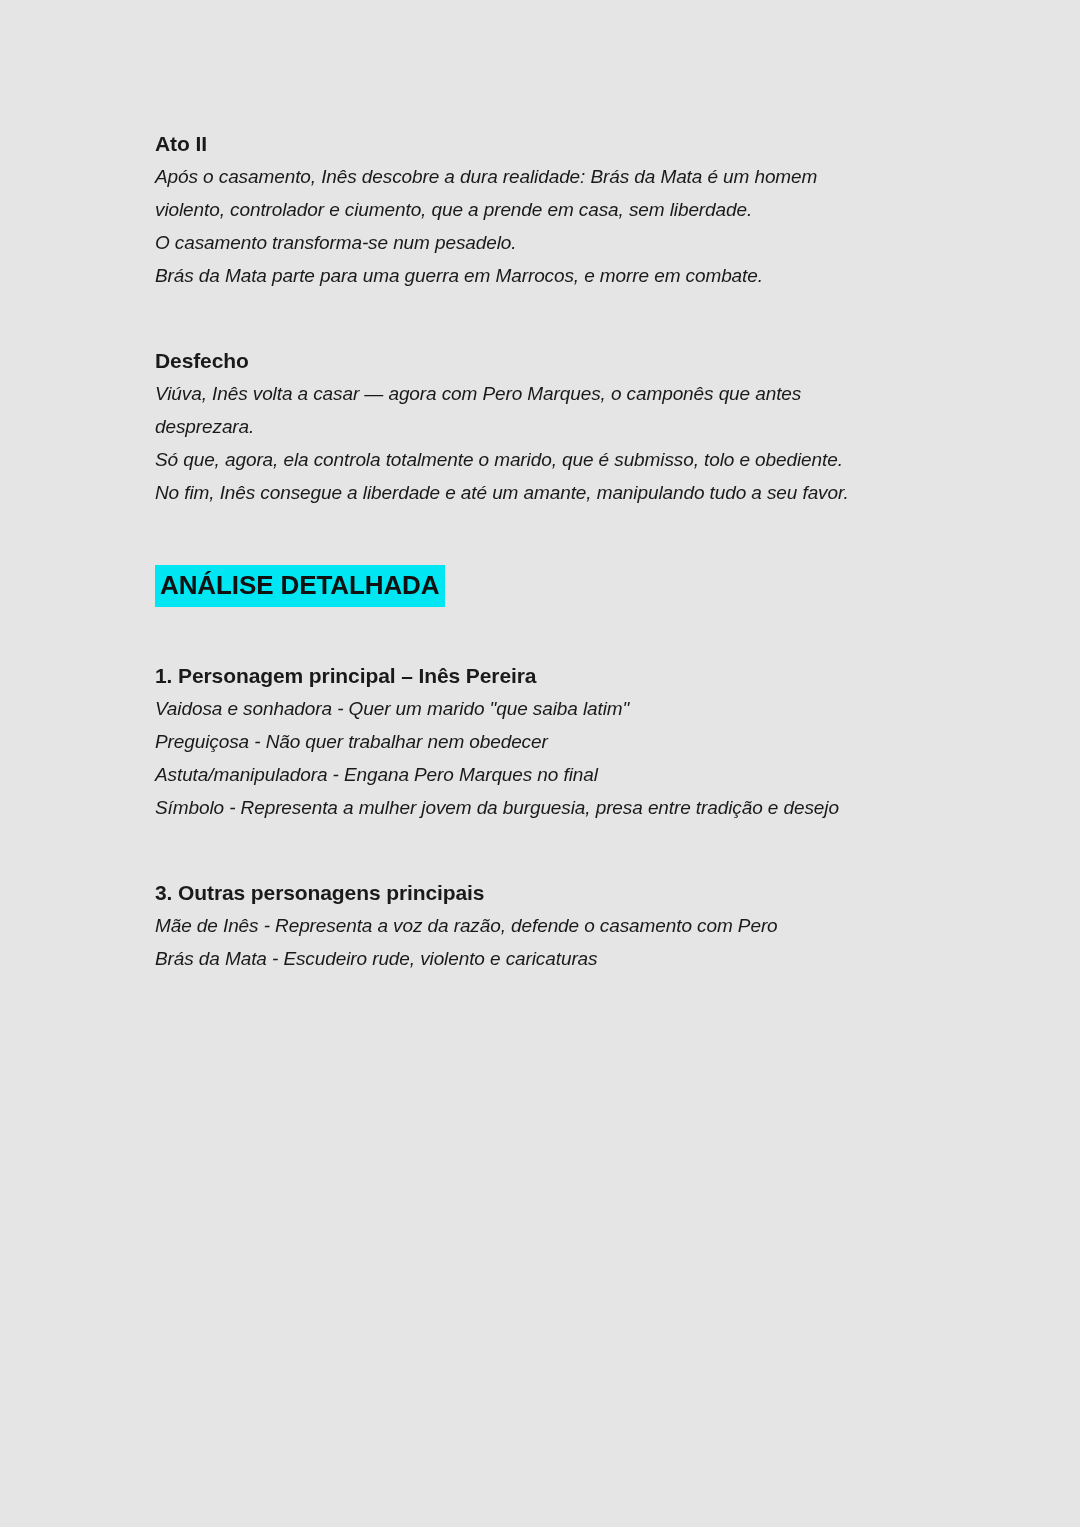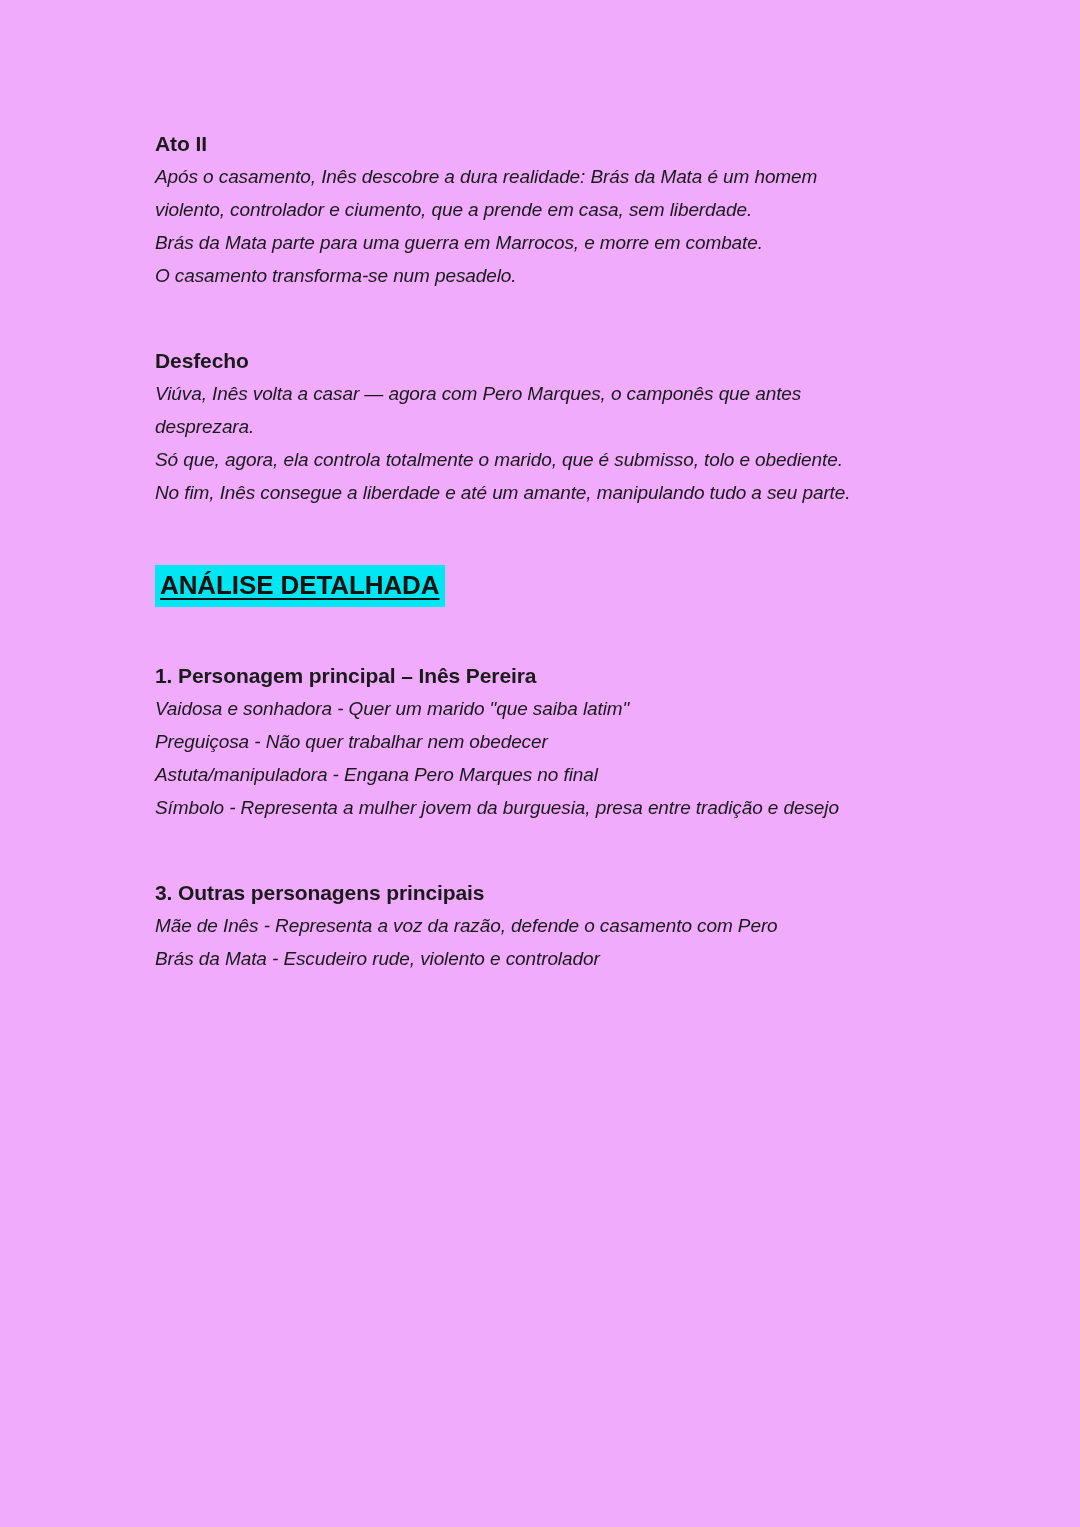--- a/index.html
+++ b/index.html
@@ -14,21 +14,21 @@
   }
   .page {
     box-sizing: border-box;
     width: 1080px;
     height: 1527px;
     padding: 127px 140px 0 155px;
     font-family: "Liberation Sans", sans-serif;
     font-size: 19px;
     letter-spacing: -0.1px;
     color: #1a1a1a;
-    background: #f0abfc;
+    background: #e5e5e5;
   }
   .page p, .page h1, .page h2 {
     margin: 0;
   }
   .heading {
     font-size: 21px;
     font-weight: 700;
     line-height: 33px;
     margin-bottom: 14px;
   }
@@ -45,47 +45,46 @@
     line-height: 40px;
     margin-bottom: 17px;
   }
   .main-heading .highlight {
     display: inline-block;
     background: #00e6f2;
     font-size: 26px;
     font-weight: 700;
     line-height: 36px;
     padding: 2px 6px 4px 5px;
-    text-decoration: underline;
     text-decoration-thickness: 2px;
     text-underline-offset: 4px;
     color: #111111;
   }
 </style>
 </head>
 <body>
 
 <div class="page">
 
   <section>
     <h2 class="heading">Ato II</h2>
     <p class="para">Após o casamento, Inês descobre a dura realidade: Brás da Mata é um homem
 violento, controlador e ciumento, que a prende em casa, sem liberdade.</p>
+    <p class="para">O casamento transforma-se num pesadelo.</p>
     <p class="para">Brás da Mata parte para uma guerra em Marrocos, e morre em combate.</p>
-    <p class="para">O casamento transforma-se num pesadelo.</p>
   </section>
 
   <div class="blank-line"></div>
 
   <section>
     <h2 class="heading">Desfecho</h2>
     <p class="para">Viúva, Inês volta a casar — agora com Pero Marques, o camponês que antes
 desprezara.</p>
     <p class="para">Só que, agora, ela controla totalmente o marido, que é submisso, tolo e obediente.</p>
-    <p class="para">No fim, Inês consegue a liberdade e até um amante, manipulando tudo a seu parte.</p>
+    <p class="para">No fim, Inês consegue a liberdade e até um amante, manipulando tudo a seu favor.</p>
   </section>
 
   <div class="blank-line"></div>
 
   <section>
     <h1 class="main-heading"><span class="highlight">ANÁLISE DETALHADA</span></h1>
 
     <div>
     </div>
 
@@ -97,17 +96,17 @@
       <p class="para">Preguiçosa - Não quer trabalhar nem obedecer</p>
       <p class="para">Astuta/manipuladora - Engana Pero Marques no final</p>
       <p class="para">Símbolo - Representa a mulher jovem da burguesia, presa entre tradição e desejo</p>
     </div>
 
     <div class="blank-line"></div>
 
     <div>
       <h2 class="heading">3. Outras personagens principais</h2>
       <p class="para">Mãe de Inês - Representa a voz da razão, defende o casamento com Pero</p>
-      <p class="para">Brás da Mata - Escudeiro rude, violento e controlador</p>
+      <p class="para">Brás da Mata - Escudeiro rude, violento e caricaturas</p>
     </div>
   </section>
 
 </div>
 
 </body></html>

